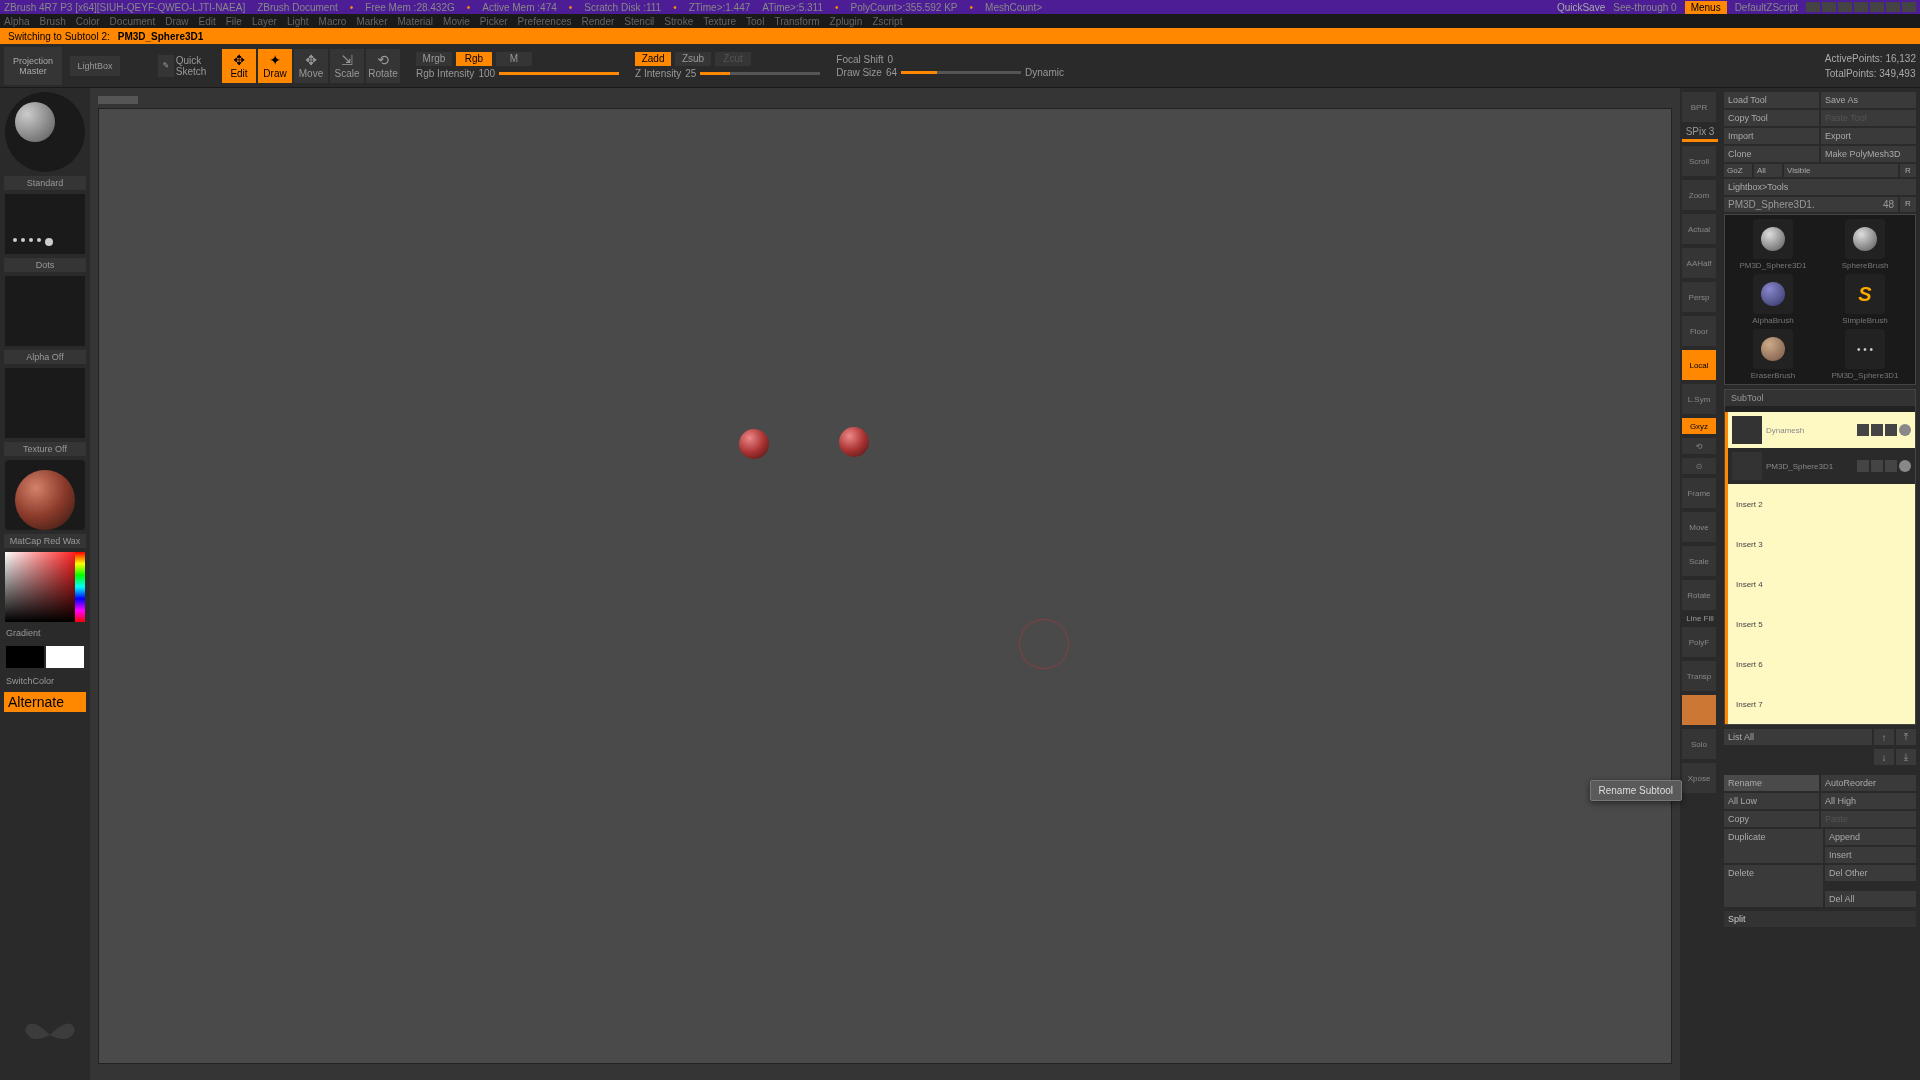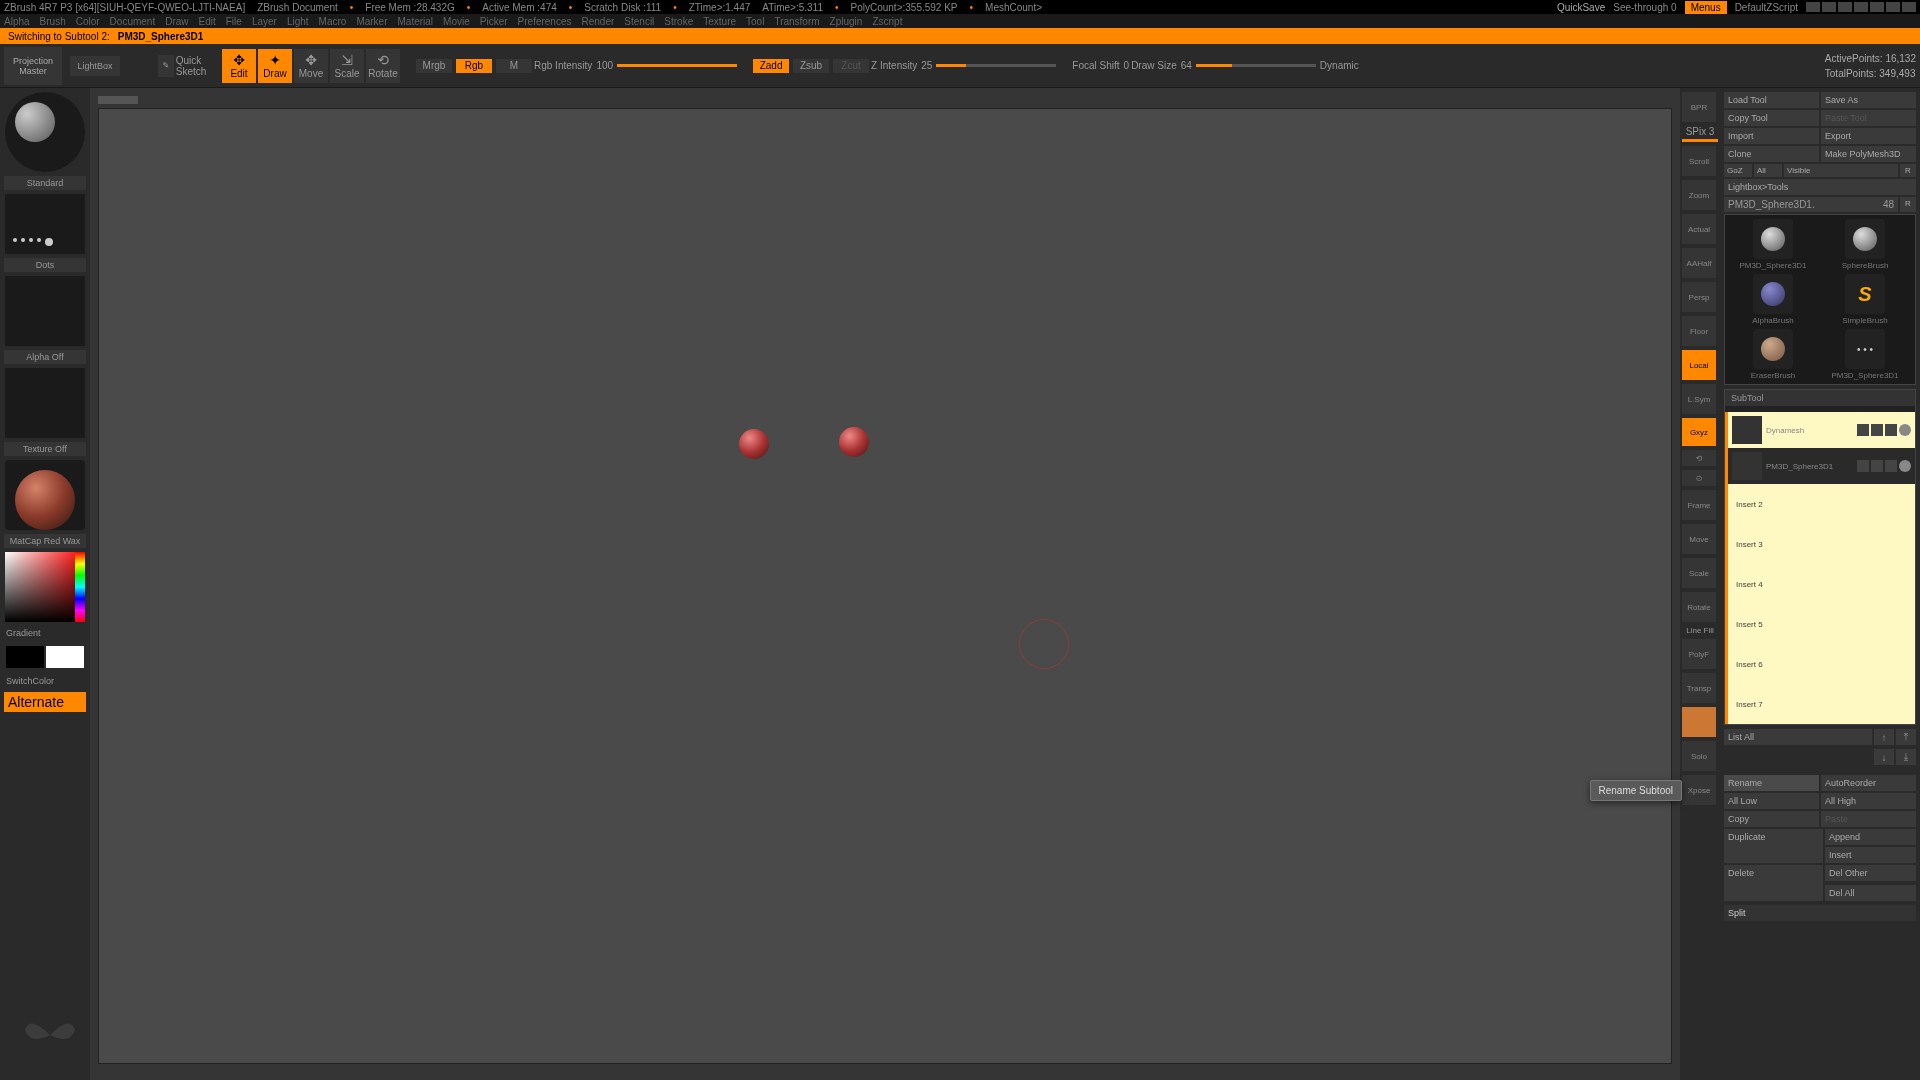--- a/index.html
+++ b/index.html
@@ -1,19 +1,19 @@
 <!DOCTYPE html>
 <html><head>
 <meta charset="utf-8">
 <style>
 * { margin: 0; padding: 0; box-sizing: border-box; font-family: Arial, sans-serif; font-size: 10px; user-select: none; }
 body { background: #353535; color: #999; width: 1920px; height: 1080px; overflow: hidden; }
 
 
-.titlebar { height: 14px; background: #000000; display: flex; align-items: center; padding: 0 4px; font-size: 9px; color: #888; }
+.titlebar { height: 14px; background: #4c1d95; display: flex; align-items: center; padding: 0 4px; font-size: 9px; color: #888; }
 .titlebar-item { margin-right: 12px; white-space: nowrap; }
 .titlebar-right { margin-left: auto; display: flex; gap: 8px; align-items: center; }
 .quicksave { color: #aaa; }
 .menus-btn { background: #ff8800; color: #000; padding: 1px 6px; }
 .title-icons { display: flex; gap: 2px; }
 .title-icon { width: 14px; height: 10px; background: #444; }
 
 
 .menubar { height: 14px; background: #1a1a1a; display: flex; align-items: center; padding: 0 4px; gap: 10px; font-size: 9px; color: #666; }
 .menu-item { cursor: pointer; }
@@ -23,21 +23,21 @@
 .status-bold { font-weight: bold; }
 
 
 .top-toolbar { height: 44px; background: #2a2a2a; display: flex; align-items: center; padding: 2px 4px; gap: 4px; border-bottom: 1px solid #1a1a1a; }
 .proj-master { width: 58px; height: 38px; background: #353535; text-align: center; display: flex; flex-direction: column; justify-content: center; font-size: 9px; color: #aaa; }
 .lightbox-btn { width: 50px; height: 20px; background: #353535; text-align: center; line-height: 20px; font-size: 9px; margin-left: 4px; }
 .tool-icon { width: 34px; height: 34px; background: #353535; display: flex; align-items: center; justify-content: center; font-size: 8px; text-align: center; flex-direction: column; }
 .tool-icon.active { background: #ff8800; color: #000; }
 .quick-sketch { width: 60px; display: flex; align-items: center; gap: 2px; }
 .modes { display: flex; gap: 2px; }
-.slider-group { display: flex; flex-direction: row; gap: 2px; font-size: 9px; margin-left: 12px; }
+.slider-group { display: flex; flex-direction: column; gap: 2px; font-size: 9px; margin-left: 12px; }
 .slider-row { display: flex; align-items: center; gap: 4px; }
 .slider-track { width: 120px; height: 3px; background: #555; position: relative; }
 .slider-fill { height: 100%; background: #ff8800; }
 .slider-label { width: 36px; height: 14px; text-align: center; line-height: 14px; background: #353535; }
 .slider-label.active { background: #ff8800; color: #000; }
 .points { margin-left: auto; font-size: 9px; color: #aaa; display: flex; flex-direction: column; gap: 4px; }
 
 
 .main { display: flex; height: calc(100% - 88px); }
 
@@ -315,21 +315,21 @@
     <div class="nav-btn">BPR</div>
     <div class="spix"><span>SPix</span> <span>3</span><div class="spix-bar"></div></div>
     <div class="nav-btn">Scroll</div>
     <div class="nav-btn">Zoom</div>
     <div class="nav-btn">Actual</div>
     <div class="nav-btn">AAHalf</div>
     <div class="nav-btn">Persp</div>
     <div class="nav-btn">Floor</div>
     <div class="nav-btn active">Local</div>
     <div class="nav-btn">L.Sym</div>
-    <div class="nav-btn active" style="height:28px">Gxyz</div>
+    <div class="nav-btn active" style="height:16px">Gxyz</div>
     <div class="nav-btn" style="height:16px">⟲</div>
     <div class="nav-btn" style="height:16px">⊙</div>
     <div class="nav-btn">Frame</div>
     <div class="nav-btn">Move</div>
     <div class="nav-btn">Scale</div>
     <div class="nav-btn">Rotate</div>
     <div style="font-size:8px;text-align:center">Line Fill</div>
     <div class="nav-btn">PolyF</div>
     <div class="nav-btn">Transp</div>
     <div class="nav-btn" style="background:#cc7733"></div>
@@ -454,21 +454,21 @@
     </div>
     <div class="panel-row">
       <div class="panel-btn" style="flex:1">Duplicate</div>
       <div style="flex:1;display:flex;flex-direction:column;gap:2px">
         <div class="panel-btn">Append</div>
         <div class="panel-btn">Insert</div>
       </div>
     </div>
     <div class="panel-row">
       <div class="panel-btn" style="flex:1">Delete</div>
-      <div style="flex:1;display:flex;flex-direction:column;gap:4px">
+      <div style="flex:1;display:flex;flex-direction:column;gap:10px">
         <div class="panel-btn">Del Other</div>
         <div class="panel-btn">Del All</div>
       </div>
     </div>
     <div class="panel-header">Split</div>
   </div>
 </div>
 
 <div class="tooltip" style="top:780px; right:238px;">Rename Subtool</div>
 

